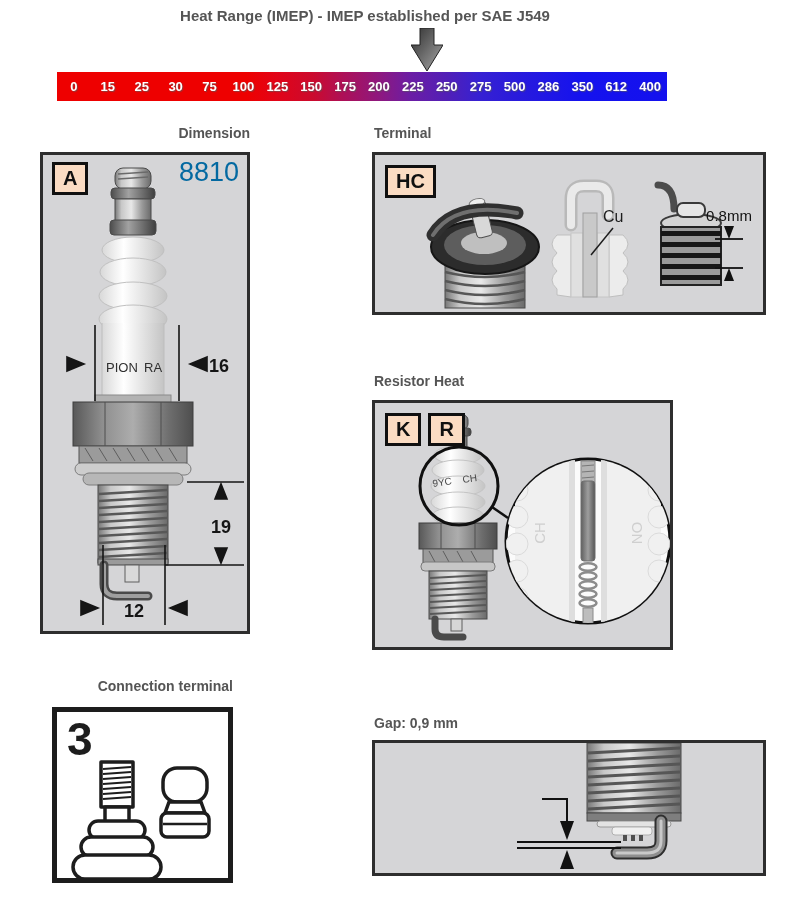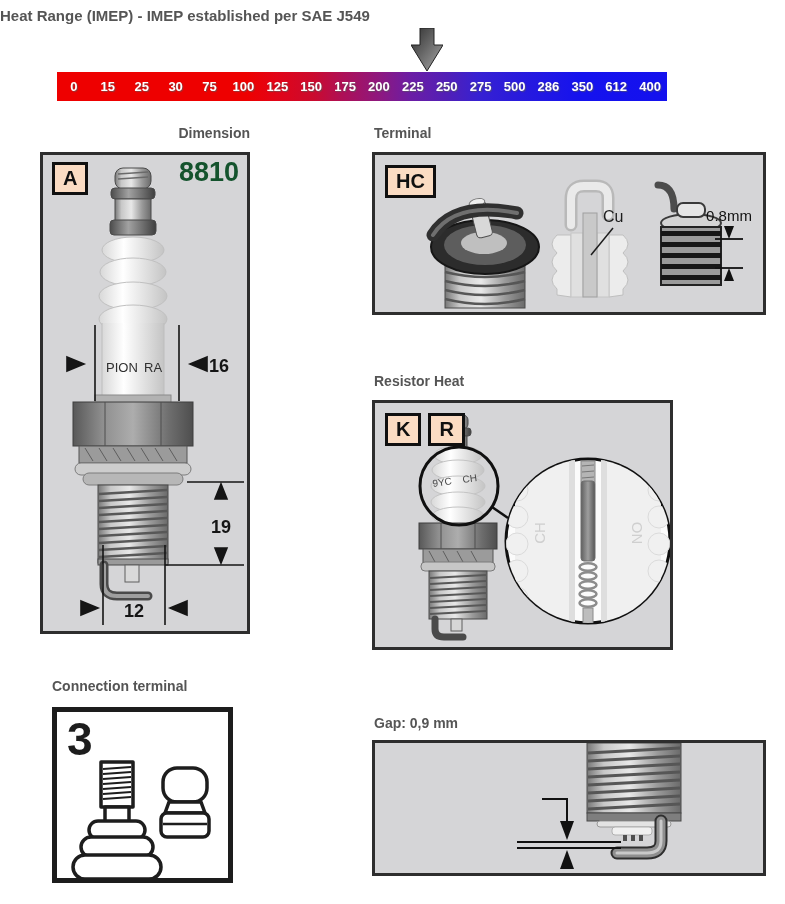--- a/index.html
+++ b/index.html
@@ -1,36 +1,36 @@
 <!DOCTYPE html>
 <html><head>
 <meta charset="utf-8">
 <style>
   * { box-sizing: border-box; }
   body { margin:0; background:#fff; font-family:"Liberation Sans", sans-serif; }
   #page { position:relative; width:785px; height:904px; background:#fff; overflow:hidden; }
   .abs { position:absolute; }
   svg { font-family:"Liberation Sans", sans-serif; display:block; }
-  .page-title { left:0; top:7px; width:730px; 
+  .page-title { left:0; top:7px; width:730px; text-align:center;
     font-size:15px; font-weight:bold; color:#555; }
   .heat-bar { left:57px; top:72px; width:610px; height:29px; display:flex; align-items:center;
     background:linear-gradient(to right,
       #ee0000 0%, #ee0000 31%, #e20418 36%, #cb0a2e 42%, #ad1058 47%,
       #8d1880 53%, #6b1da5 58%, #511fb7 64%, #3721d2 69%, #2a1bdb 75%,
       #1f17e6 81%, #1512ee 86%, #1411ee 100%); }
   .heat-bar span { flex:1; text-align:center; color:#fff; font-size:13px; font-weight:bold;
     text-shadow:1px 1px 1px rgba(90,90,90,.65); }
   .sec-heading { font-size:14px; font-weight:bold; color:#555; }
   .panel { background:#d5d5d7; border:3px solid #2e2e2e; }
   .panel > svg { position:absolute; left:0; top:0; }
   .badge { background:#fbdcc3; border:3px solid #101010; font-weight:bold; font-size:20px;
     color:#101010; padding:1px 8px; line-height:1.25; }
   .badge-row { position:absolute; left:10px; top:10px; display:flex; gap:7px; }
   .badge-abs { position:absolute; }
-  .partnum { position:absolute; right:8px; top:2px; font-size:27px; font-weight:bold; color:#14532d;margin-left:12px; }
+  .partnum { position:absolute; right:8px; top:2px; font-size:27px; font-weight:normal; color:#0369a1;margin-left:12px; }
   .conn-box { background:#fff; border:5px solid #1d1d1d; }
   .conn-code { position:absolute; left:10px; top:0px; font-size:46px; font-weight:bold; color:#1d1d1d; }
 </style>
 </head>
 <body>
 
 <svg width="0" height="0" style="position:absolute">
   <defs>
     <linearGradient id="met" x1="0" y1="0" x2="1" y2="0">
       <stop offset="0" stop-color="#787878"></stop>
@@ -302,21 +302,21 @@
         <text x="170" y="130" font-size="15" fill="#cfcfcf" text-anchor="middle" transform="rotate(-90 170 130)">CH</text>
         <text x="257" y="130" font-size="15" fill="#cfcfcf" text-anchor="middle" transform="rotate(90 257 130)">ON</text>
       </g>
     </svg>
     <div class="badge-row">
       <div class="badge">K</div>
       <div class="badge">R</div>
     </div>
   </div>
 
-  <div class="abs sec-heading" style="left:52px;top:678px;width:181px;text-align:left">Connection terminal</div>
+  <div class="abs sec-heading" style="left:52px;top:678px;width:181px;text-align:right">Connection terminal</div>
 
   <div class="abs conn-box" style="left:52px;top:707px;width:181px;height:176px">
     <svg width="171" height="166" viewBox="0 0 171 166">
       <g fill="#ffffff" stroke="#1d1d1d" stroke-width="3.5" stroke-linejoin="round">
         <rect x="44" y="50" width="32" height="45"></rect>
         <line x1="46" y1="57" x2="74" y2="55" stroke-width="2.2"></line>
         <line x1="46" y1="62" x2="74" y2="60" stroke-width="2.2"></line>
         <line x1="46" y1="67" x2="74" y2="65" stroke-width="2.2"></line>
         <line x1="46" y1="72" x2="74" y2="70" stroke-width="2.2"></line>
         <line x1="46" y1="77" x2="74" y2="75" stroke-width="2.2"></line>

